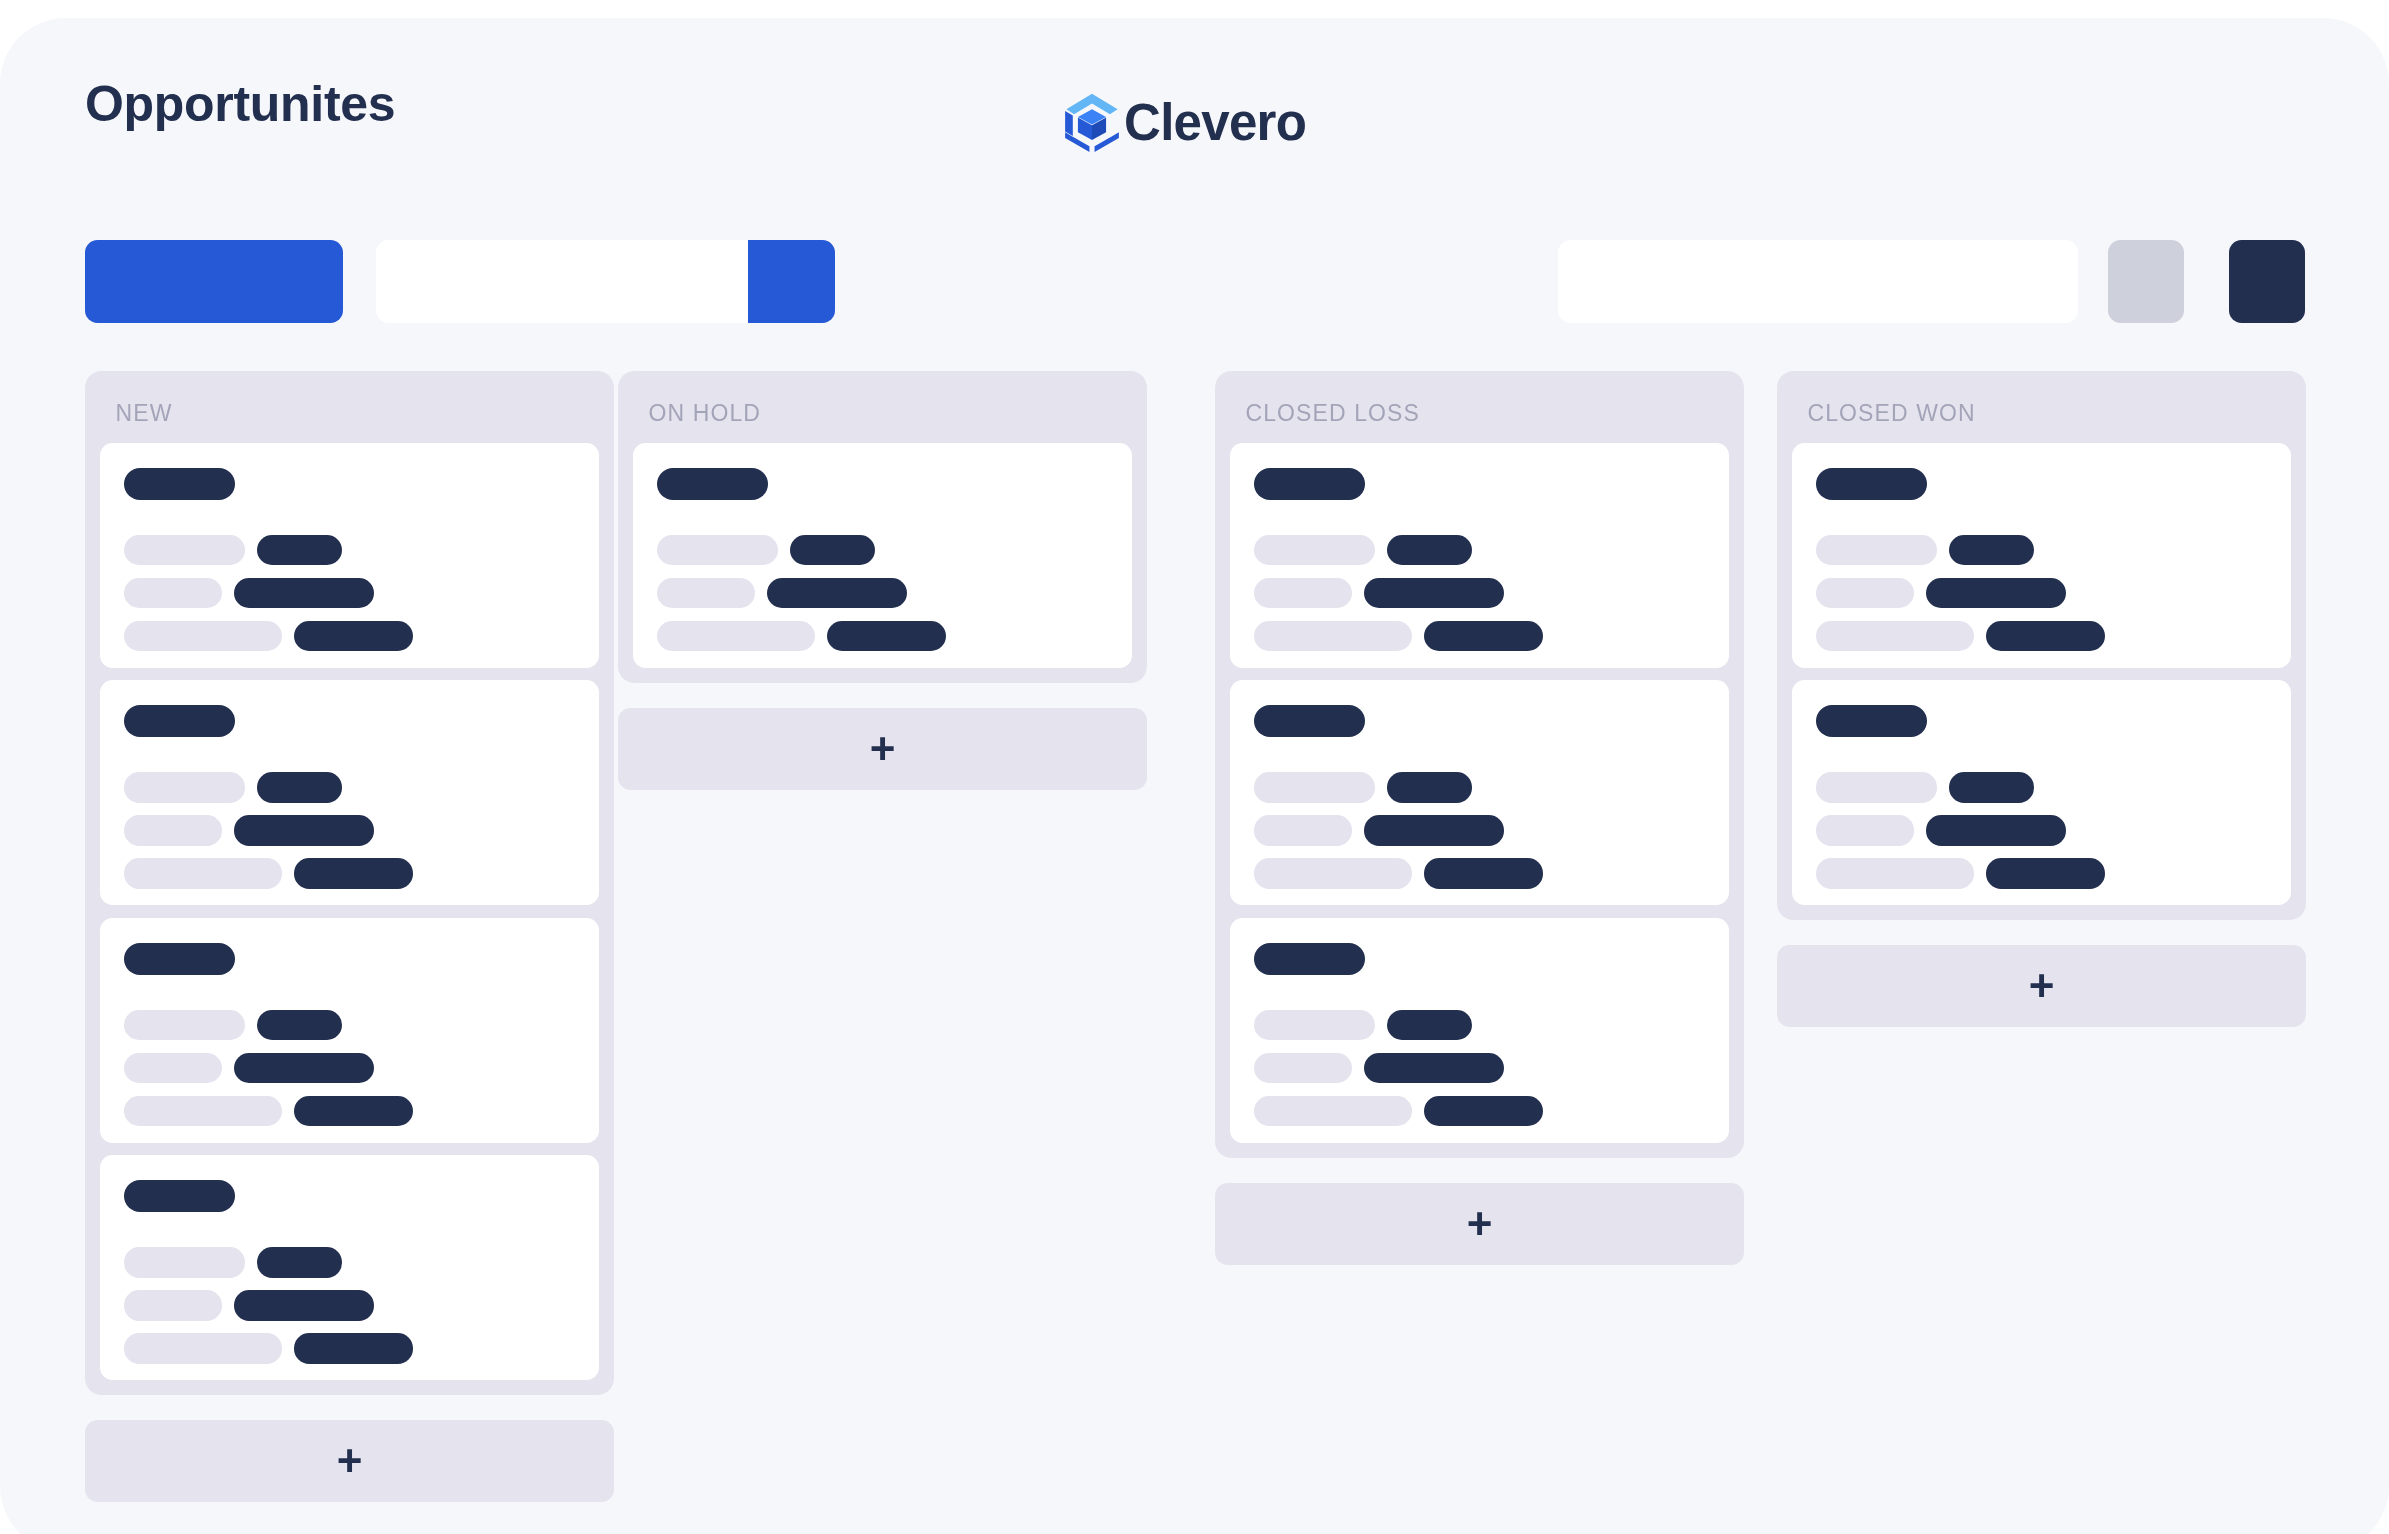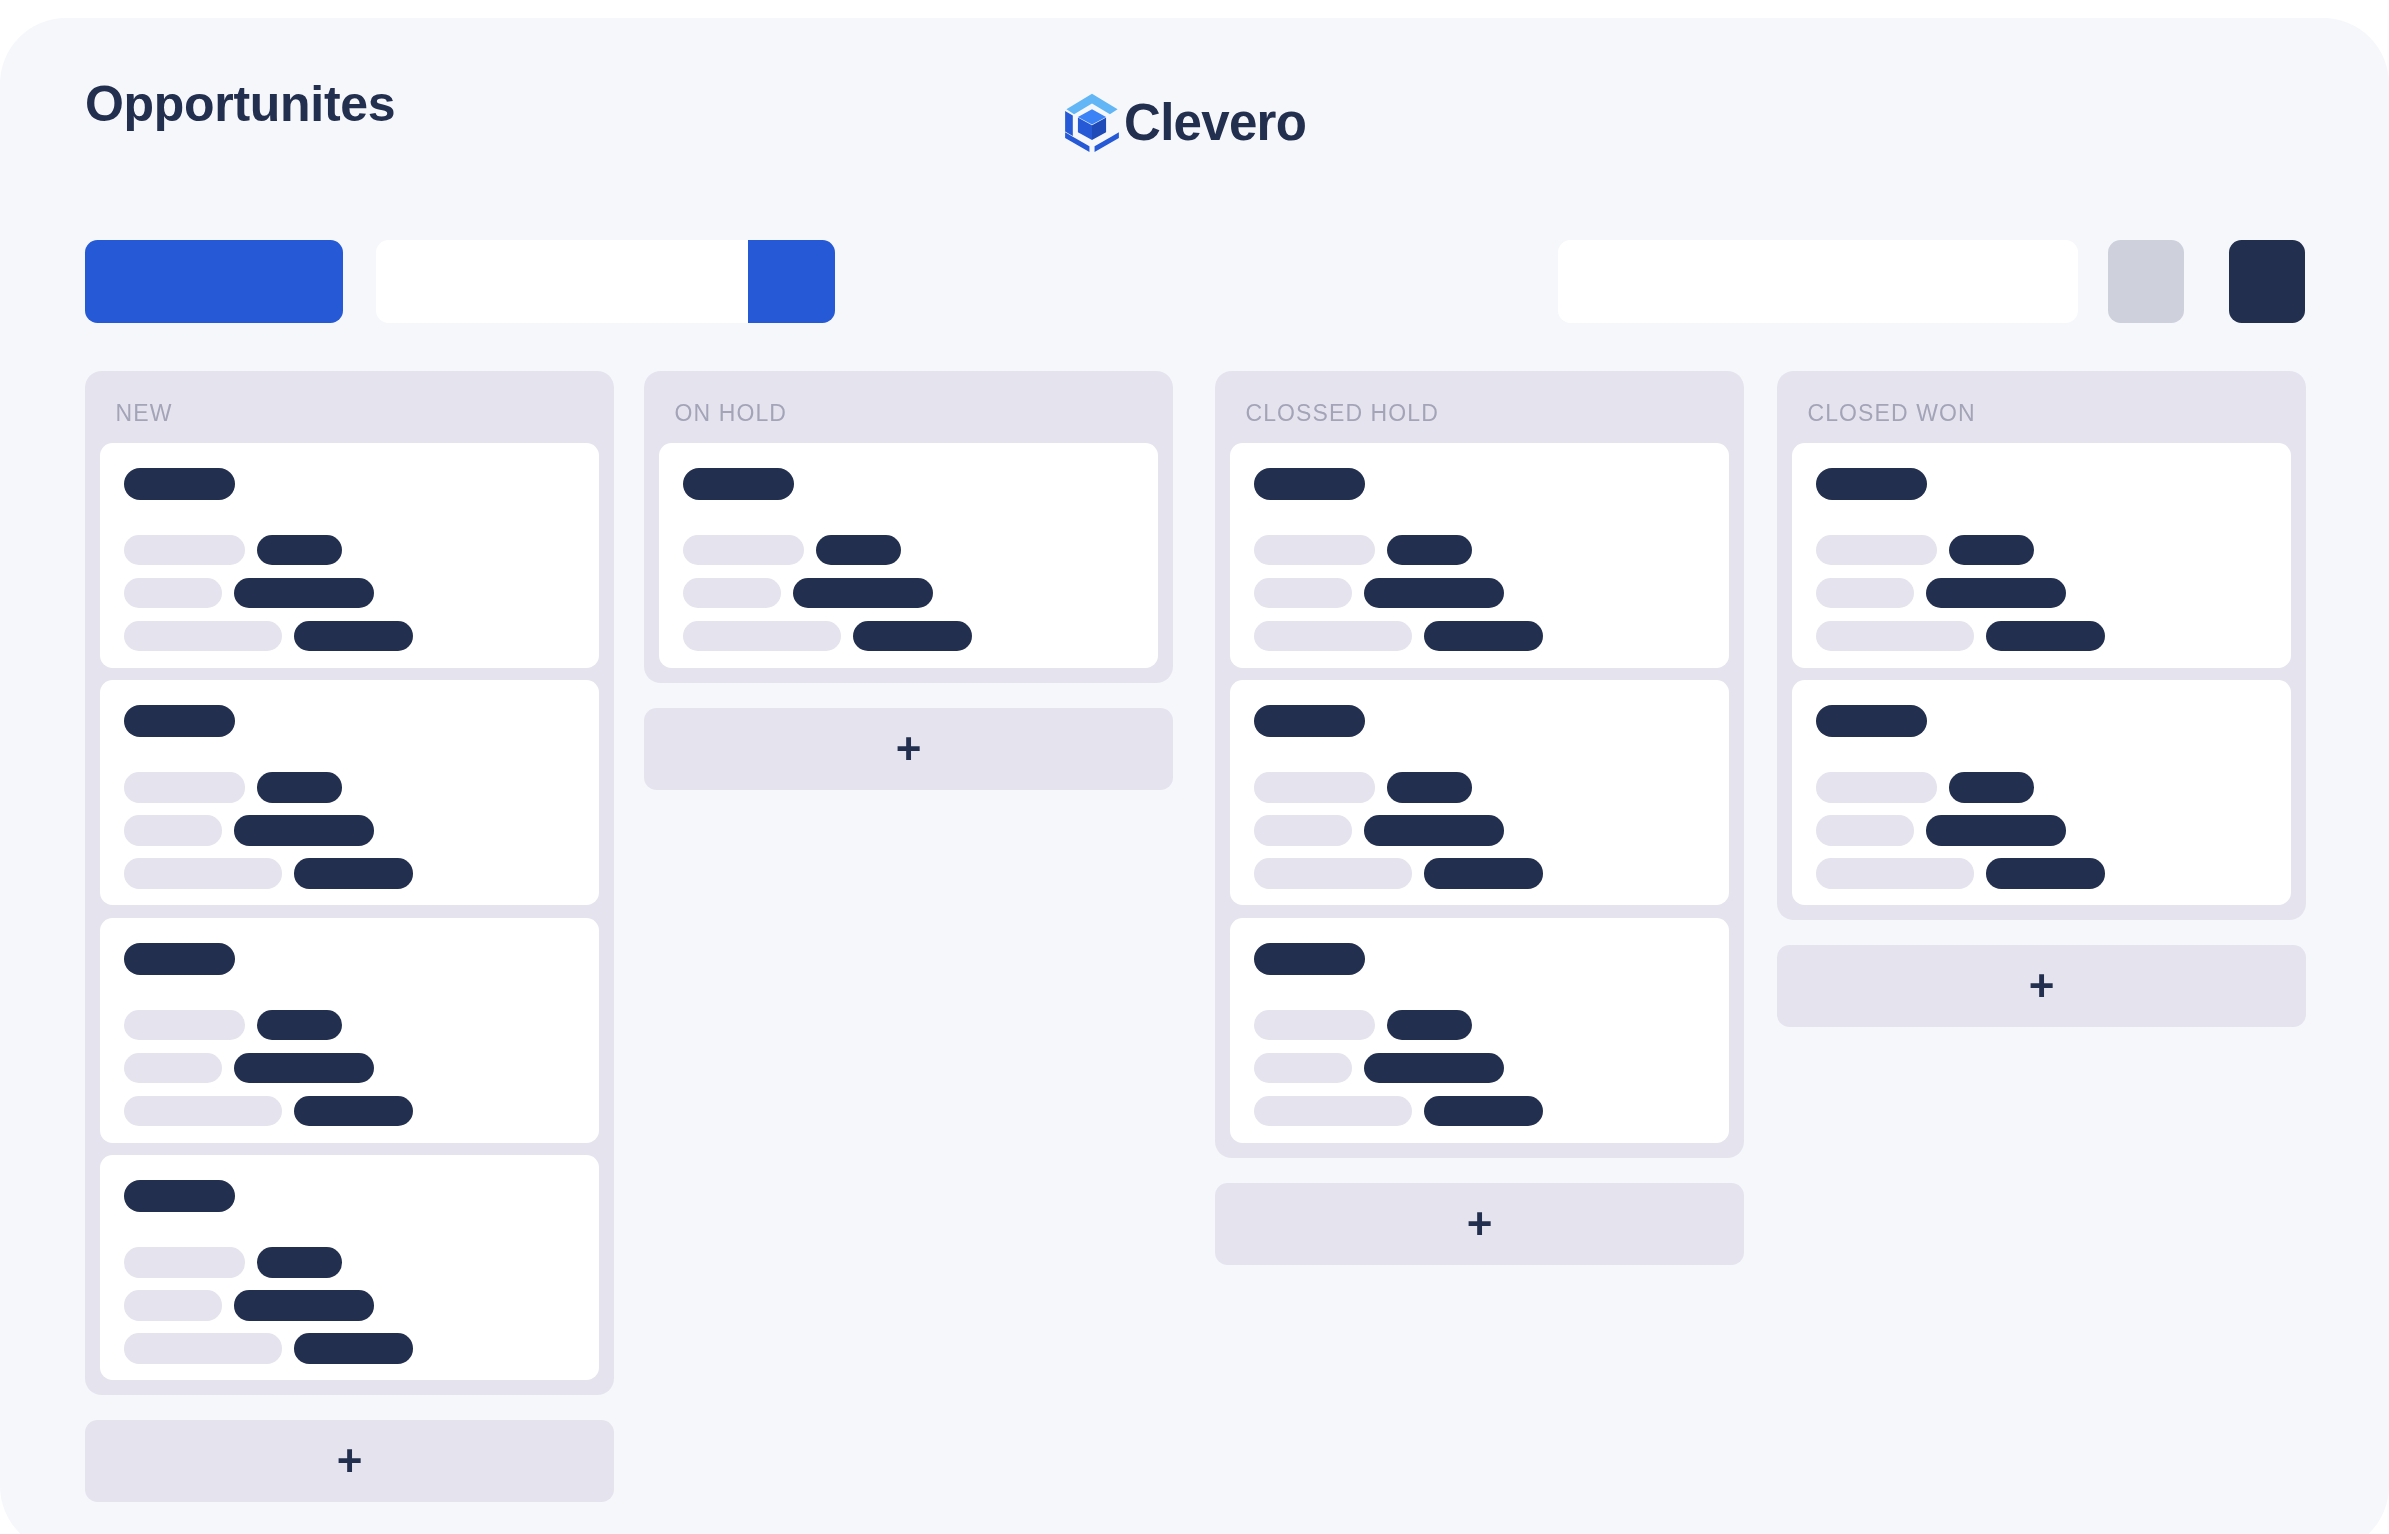--- a/index.html
+++ b/index.html
@@ -127,21 +127,21 @@
     width: 2220px;
     height: 1123px;
   }
 
   .column {
     position: absolute;
     top: 0;
     width: 529px;
   }
   .column-1 { left: 0px; border-radius: 14px; }
-  .column-2 { left: 559px; }
+  .column-2 { left: 533px; }
   .column-3 { left: 1130px; }
   .column-4 { left: 1692px; }
 
   .column-body {
     background: #E5E4EE;
     border-radius: 16.6px;
     padding: 0 0 15.2px 0;
   }
 
   .column-header {
@@ -362,21 +362,21 @@
 
         </div>
       </div>
       <div class="add-button">
         <span class="add-button-glyph">+</span>
       </div>
     </div>
 
     <div class="column column-3">
       <div class="column-body">
-        <div class="column-header">CLOSSED HOLD</div>
+        <div class="column-header">CLOSED LOSS</div>
         <div class="card-list">
 
           <div class="card">
             <div class="card-title-bar"></div>
             <div class="card-row row-1">
               <div class="pill-label"></div>
               <div class="pill-value"></div>
             </div>
             <div class="card-row row-2">
               <div class="pill-label"></div>

